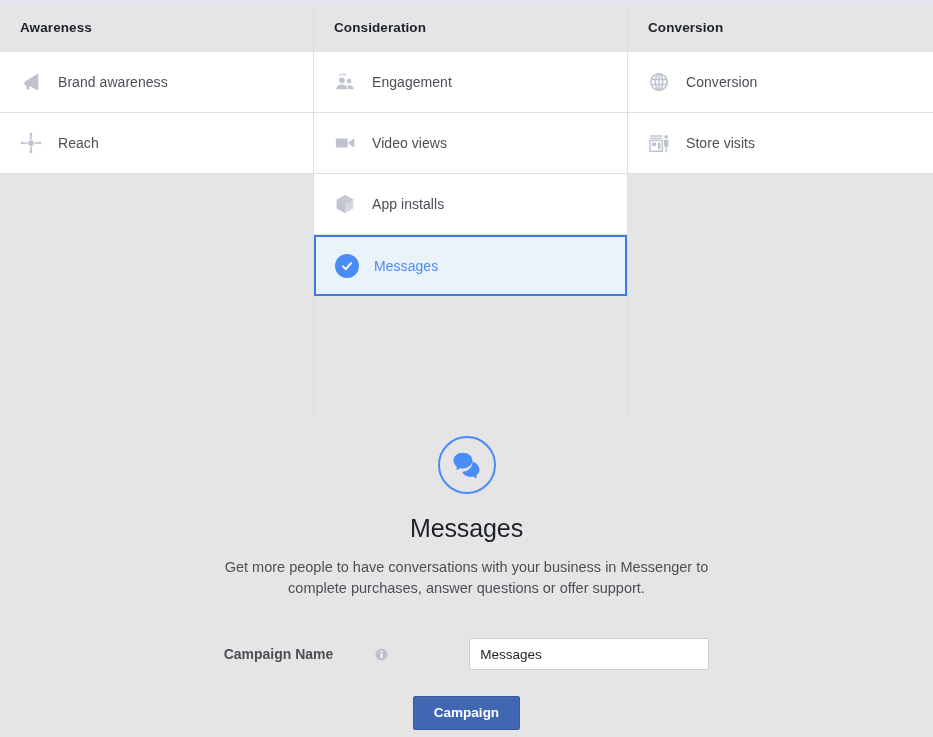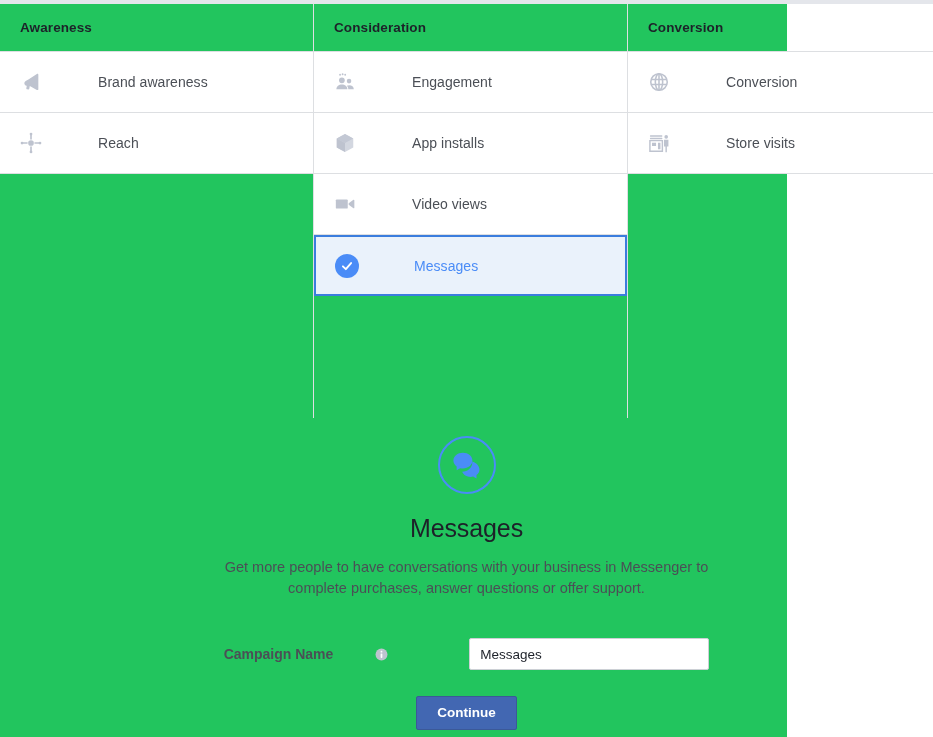--- a/index.html
+++ b/index.html
@@ -9,23 +9,23 @@
   body {
     width: 933px;
     height: 737px;
     background: #ffffff;
     font-family: "Liberation Sans", sans-serif;
     -webkit-font-smoothing: antialiased;
     overflow: hidden;
   }
   .page {
     position: relative;
-    width: 787px;
+    width: 933px;
     height: 737px;
-    background: #22c55e;
+    background: #e5e5e5;
     box-sizing: border-box;
   }
   .top-strip {
     position: absolute;
     left: 0; top: 0;
     width: 933px; height: 4px;
     background: #e4e6eb;
   }
   
   .grid {
@@ -61,21 +61,20 @@
   .opt {
     position: relative;
     height: 61px;
     box-sizing: border-box;
     border-bottom: 1px solid #dddfe2;
     display: flex;
     align-items: center;
     padding-left: 18px;
     cursor: pointer;
     background: #fff;
-    gap: 40px;
   }
   .opt .ico {
     width: 26px;
     height: 26px;
     flex: 0 0 26px;
     display: flex;
     align-items: center;
     justify-content: center;
     margin-right: 14px;
   }
@@ -252,37 +251,37 @@
             <circle cx="6.6" cy="4.1" r="1"></circle>
             <circle cx="9.4" cy="3.5" r="1"></circle>
             <circle cx="12.2" cy="4.1" r="1"></circle>
           </svg>
         </span>
         <span class="lbl">Engagement</span>
       </div>
 
       <div class="opt">
         <span class="ico">
+          <svg width="22" height="22" viewBox="0 0 24 24" fill="#bec3cf">
+            <rect x="2" y="7" width="13" height="10" rx="1"></rect>
+            <path d="M16 11.3 21.2 7.4c.4-.3 1 0 1 .5v8.2c0 .5-.6.8-1 .5L16 12.7z"></path>
+          </svg>
+        </span>
+        <span class="lbl">Video views</span>
+      </div>
+
+      <div class="opt">
+        <span class="ico">
           <svg width="22" height="22" viewBox="0 0 24 24">
             <path d="M12 2.2 21 7v10l-9 4.8L3 17V7z" fill="#d3d7e0"></path>
             <path d="M12 2.2 21 7l-9 4.9L3 7z" fill="#c3c8d4"></path>
             <path d="M3 7l9 4.9v9.9L3 17z" fill="#bec3cf"></path>
           </svg>
         </span>
         <span class="lbl">App installs</span>
-      </div>
-
-      <div class="opt">
-        <span class="ico">
-          <svg width="22" height="22" viewBox="0 0 24 24" fill="#bec3cf">
-            <rect x="2" y="7" width="13" height="10" rx="1"></rect>
-            <path d="M16 11.3 21.2 7.4c.4-.3 1 0 1 .5v8.2c0 .5-.6.8-1 .5L16 12.7z"></path>
-          </svg>
-        </span>
-        <span class="lbl">Video views</span>
       </div>
 
 
       <div class="opt selected">
         <span class="ico">
           <span class="check">
             <svg width="14" height="14" viewBox="0 0 24 24" fill="none" stroke="#ffffff" stroke-width="3.2" stroke-linecap="round" stroke-linejoin="round">
               <path d="M5 12.5 10 17.5 19 7"></path>
             </svg>
           </span>
@@ -345,16 +344,16 @@
       <svg width="13" height="13" viewBox="0 0 24 24">
         <circle cx="12" cy="12" r="11" fill="#bec3cf"></circle>
         <circle cx="12" cy="6.8" r="1.7" fill="#ffffff"></circle>
         <rect x="10.4" y="10" width="3.2" height="8.4" rx="1.2" fill="#ffffff"></rect>
       </svg>
     </span>
     <input class="campaign-input" type="text" value="Messages" placeholder="Campaign Name" style="">
   </div>
 
   <div class="continue-wrap">
-    <button class="continue-btn">Continue</button>
+    <button class="continue-btn">Campaign</button>
   </div>
 
 </div>
 
 </body></html>

